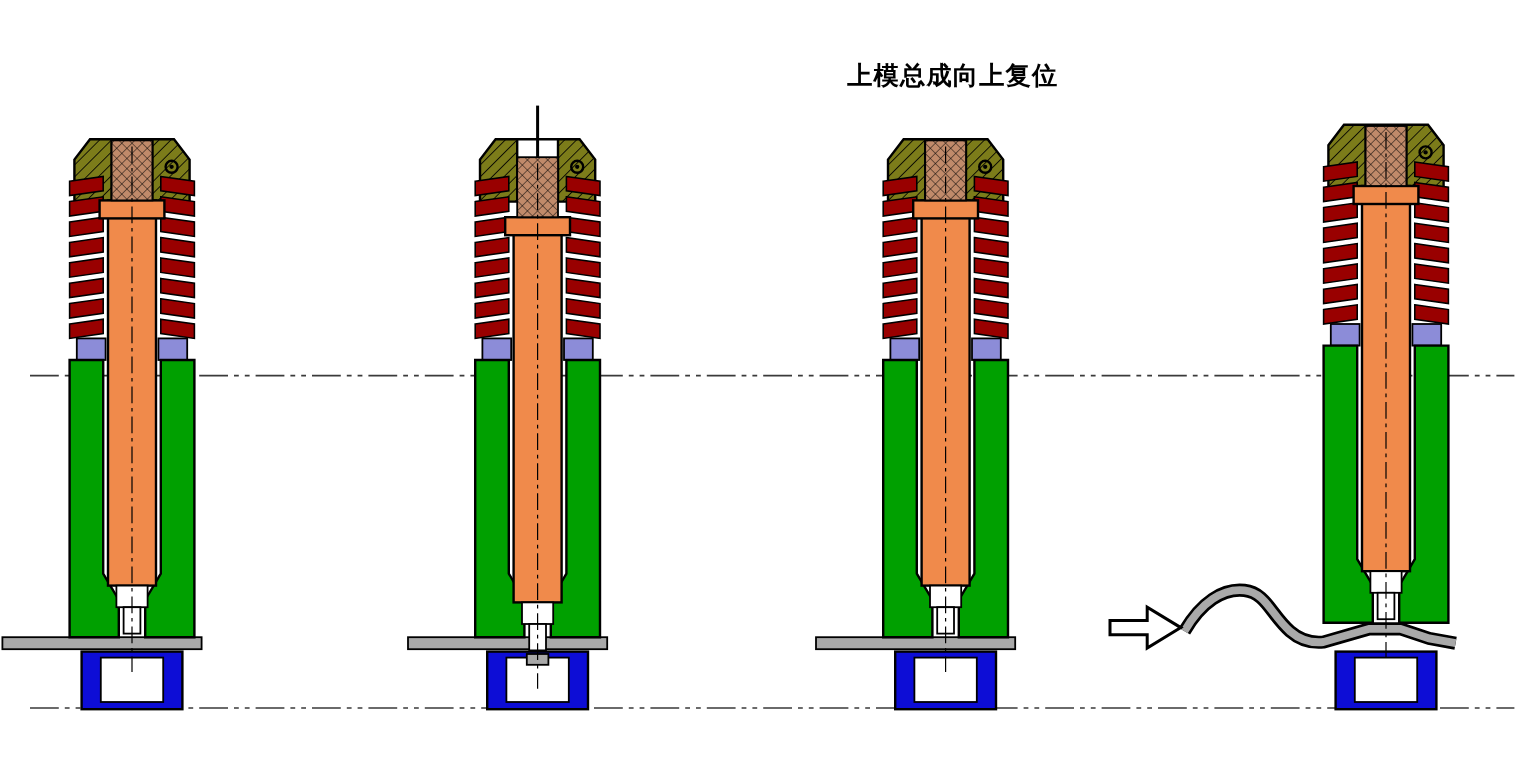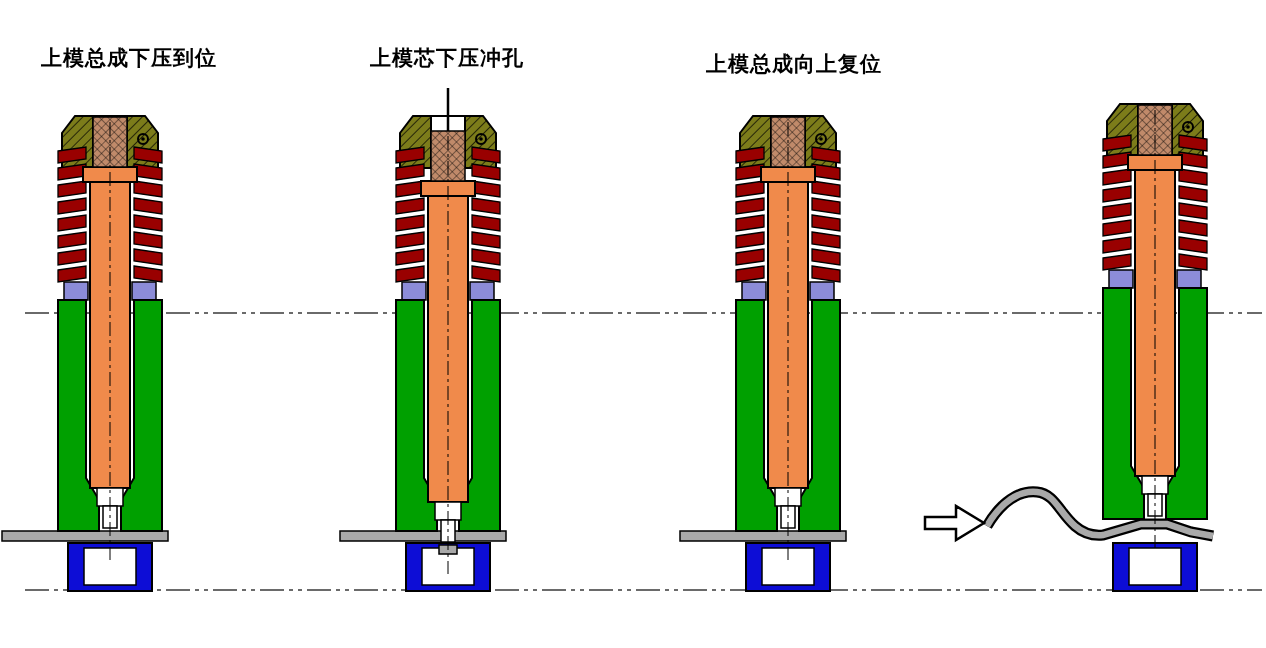--- a/index.html
+++ b/index.html
@@ -136,20 +136,18 @@
         <path stroke="var(--color-sheet,#a9a9a9)" stroke-width="6.5" d="M-168,526 C-154,502 -136,490 -118,492 C-100,494 -96,512 -80,526 C-72,533 -62,536 -52,535 L-14,524 L12,524 L36,532 L58,536"></path>
       </g>
       <g transform="translate(1155,-12)">
         <use href="#outer-assembly" xlink:href="#outer-assembly"></use>
         <use href="#core" xlink:href="#core"></use>
       </g>
       <polygon fill="#fff" stroke="#000" stroke-width="2.5" points="925,517 956,517 956,506 984,523 956,540 956,529 925,529"></polygon>
     </g>
   </svg>
 
-  <div class="stage-label" style="left:129px; top:44px;">上模总成下压到位</div>
 
-  <div class="stage-label" style="left:447px; top:44px;">上模芯下压冲孔</div>
 
   <div class="stage-label" style="left:794px; top:50px;">上模总成向上复位</div>
 
 
 </div>
 
 </body></html>

